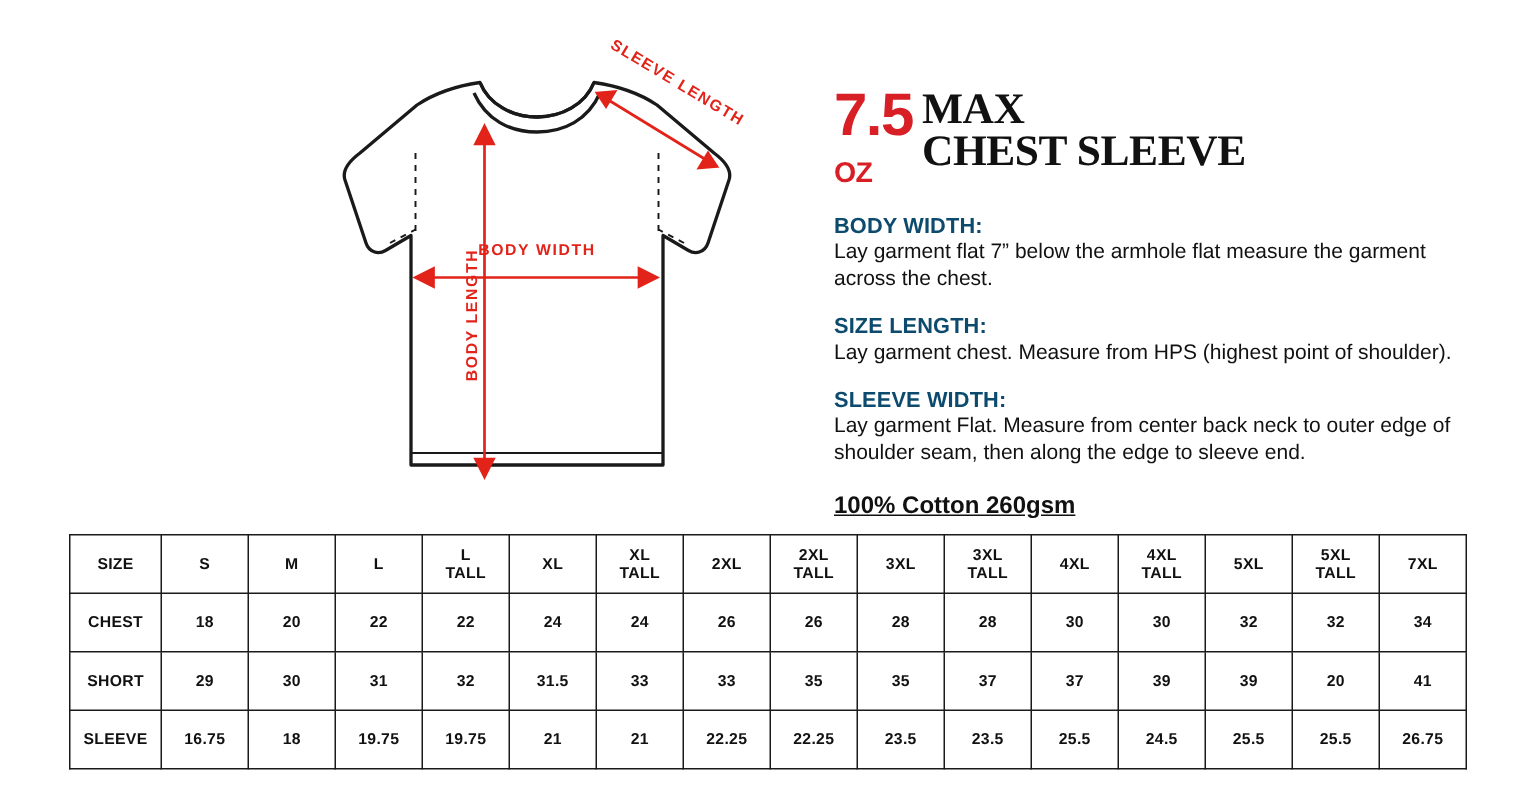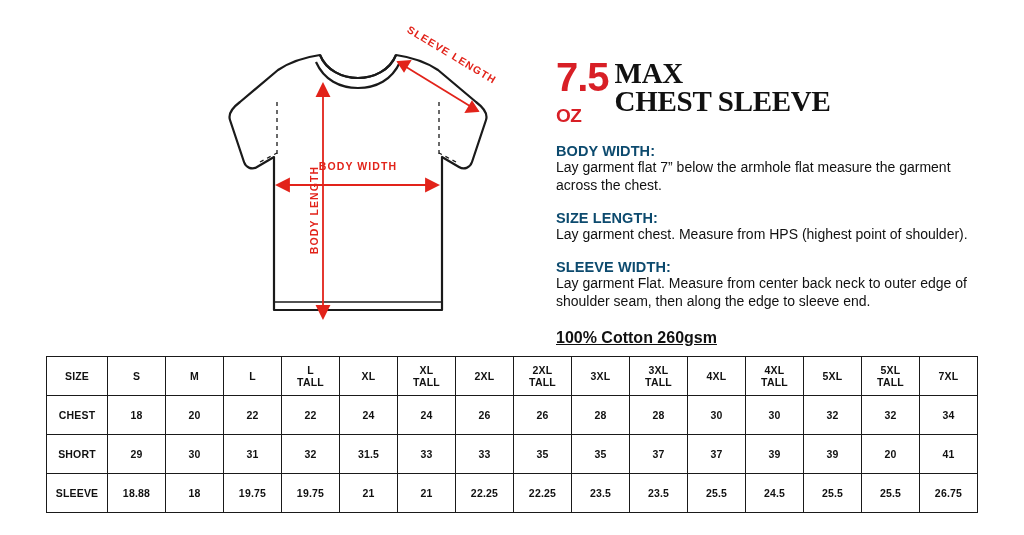--- a/index.html
+++ b/index.html
@@ -281,21 +281,21 @@
             <td>35</td>
             <td>37</td>
             <td>37</td>
             <td>39</td>
             <td>39</td>
             <td>20</td>
             <td>41</td>
           </tr>
           <tr>
             <td>SLEEVE</td>
-            <td>18.88</td>
+            <td>16.75</td>
             <td>18</td>
             <td>19.75</td>
             <td>19.75</td>
             <td>21</td>
             <td>21</td>
             <td>22.25</td>
             <td>22.25</td>
             <td>23.5</td>
             <td>23.5</td>
             <td>25.5</td>

